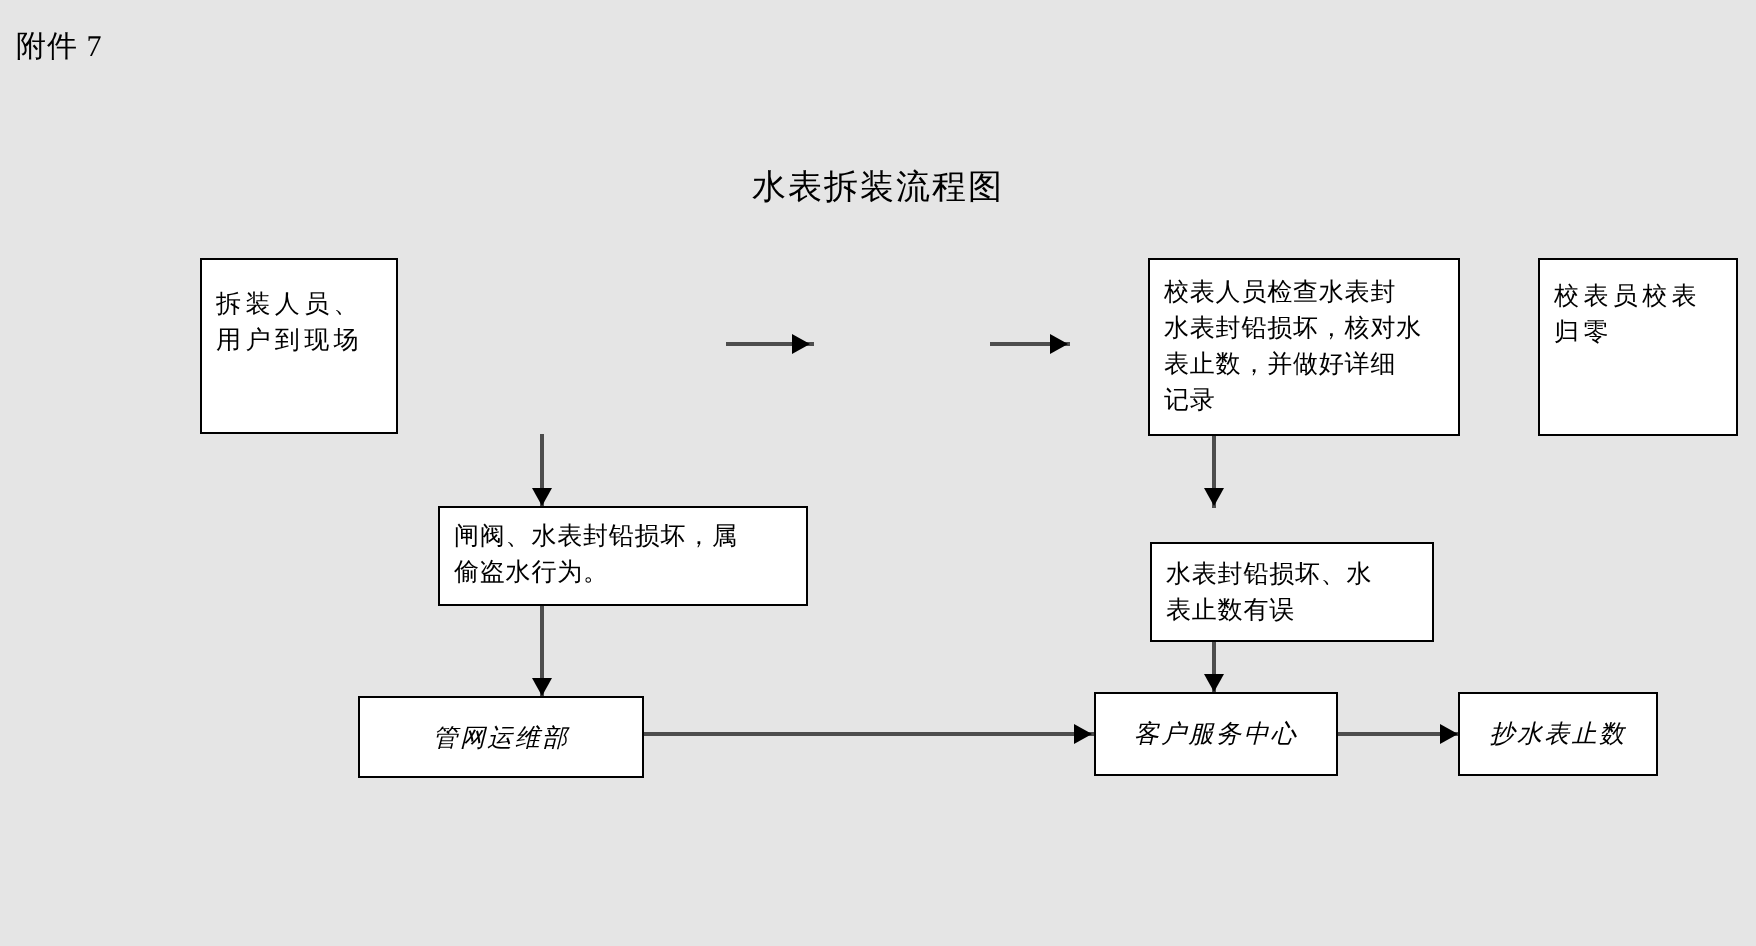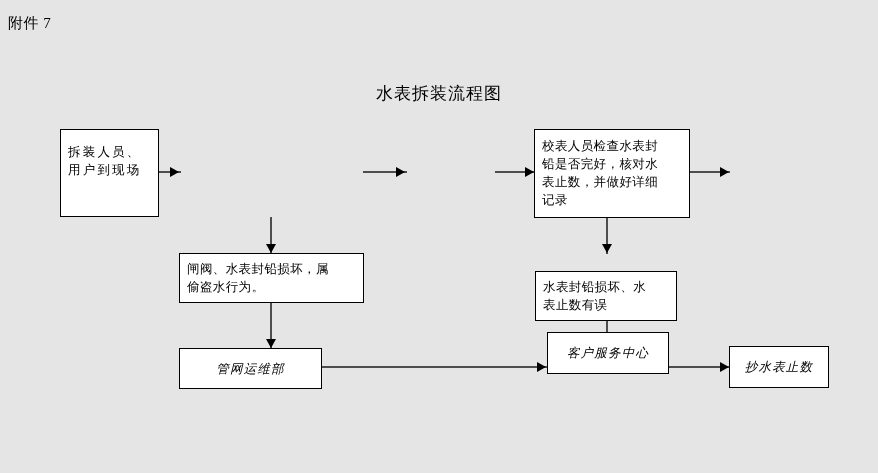--- a/index.html
+++ b/index.html
@@ -42,20 +42,21 @@
     border: 1px solid #000000;
     background: #ffffff;
     font-size: 12.5px;
     line-height: 18px;
     letter-spacing: 0.4px;
     white-space: pre-line;
     z-index: 3;
   }
   .node.pad {
     padding: 5px 16px 0 7px;
+    margin-left: 40px;
   }
   .node.center {
     display: flex;
     align-items: center;
     justify-content: center;
     text-align: center;
     letter-spacing: 1.2px;
     font-style: italic;
   }
   .node.spaced {
@@ -123,30 +124,32 @@
 
   <div class="conn h" style="left:668px; top:366px; width:62px;"></div>
   <div class="arrowhead right" style="left:720px; top:362px;"></div>
 
   <div class="node pad spaced" style="left:60px; top:129px; width:99px; height:88px; padding-top:13px;">拆装人员、
 用户到现场</div>
 
 
 
   <div class="node pad" style="left:534px; top:129px; width:156px; height:89px; padding-top:7px;">校表人员检查水表封
-铅是否完好，核对水
+水表封铅损坏，核对水
 表止数，并做好详细
 记录</div>
 
+  <div class="node pad spaced" style="left:729px; top:129px; width:100px; height:89px; padding-top:9px;">校表员校表
+归零</div>
 
-  <div class="node pad" style="left:179px; top:253px; width:185px; height:50px; padding-top:6px;">闸阀、水表封铅损坏，属
+  <div class="node pad" style="left:179px; top:253px; width:185px; height:50px; padding-top:6px;font-family:Liberation Mono, monospace;">闸阀、水表封铅损坏，属
 偷盗水行为。</div>
 
   <div class="node pad" style="left:535px; top:271px; width:142px; height:50px; padding-top:6px;">水表封铅损坏、水
 表止数有误</div>
 
   <div class="node center" style="left:179px; top:348px; width:143px; height:41px;">管网运维部</div>
 
-  <div class="node center" style="left:547px; top:332px; width:122px; height:42px;">客户服务中心</div>
+  <div class="node center" style="left:547px; top:346px; width:122px; height:42px;">客户服务中心</div>
 
   <div class="node center" style="left:729px; top:346px; width:100px; height:42px;">抄水表止数</div>
 
 </div>
 
 </body></html>

